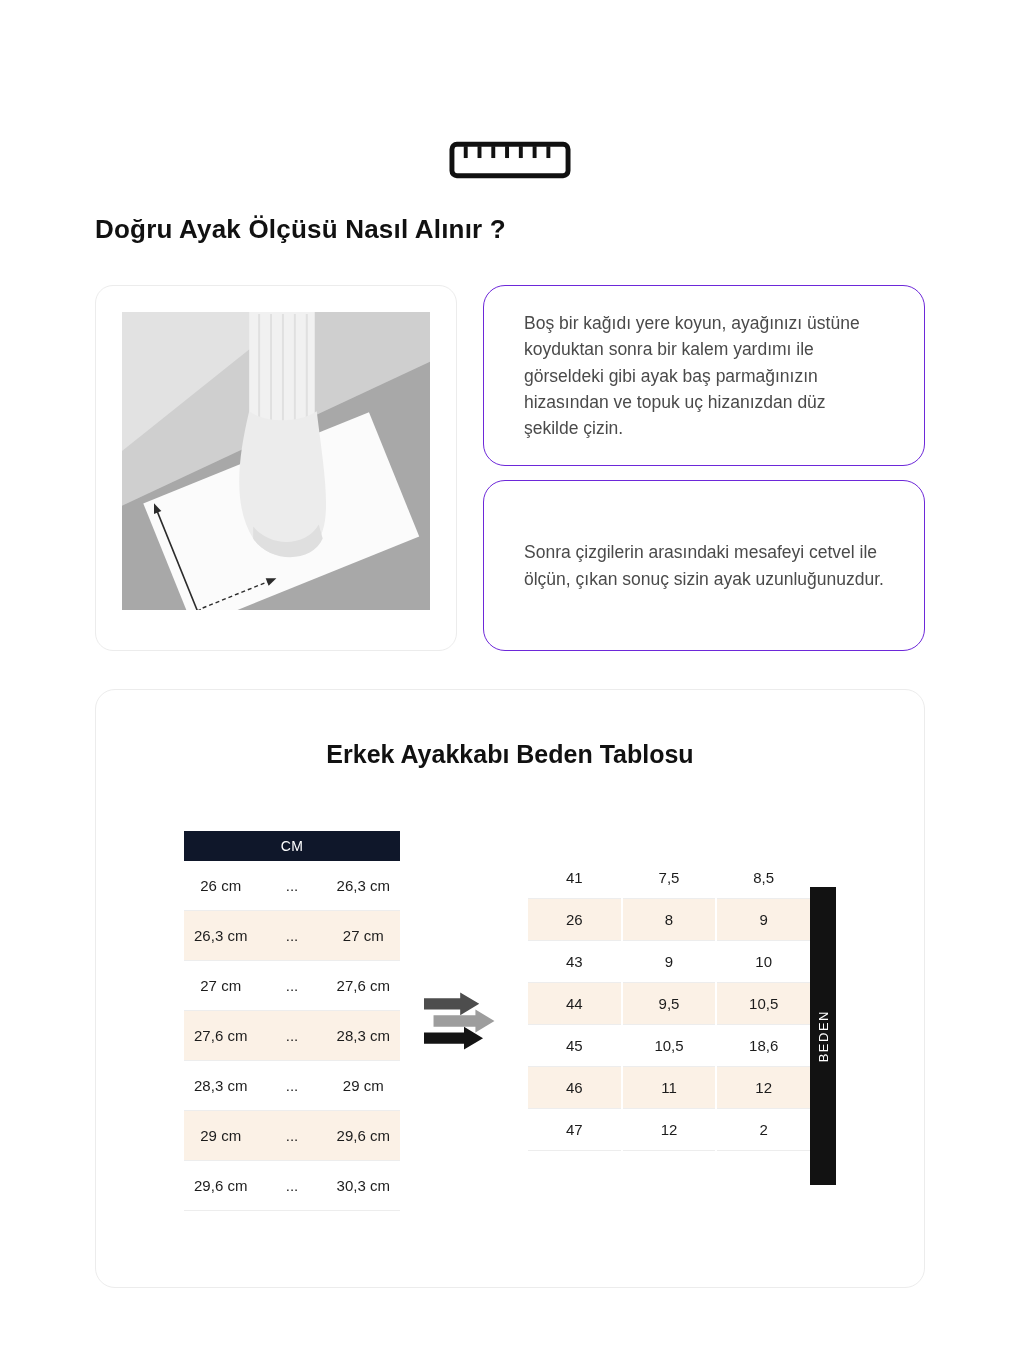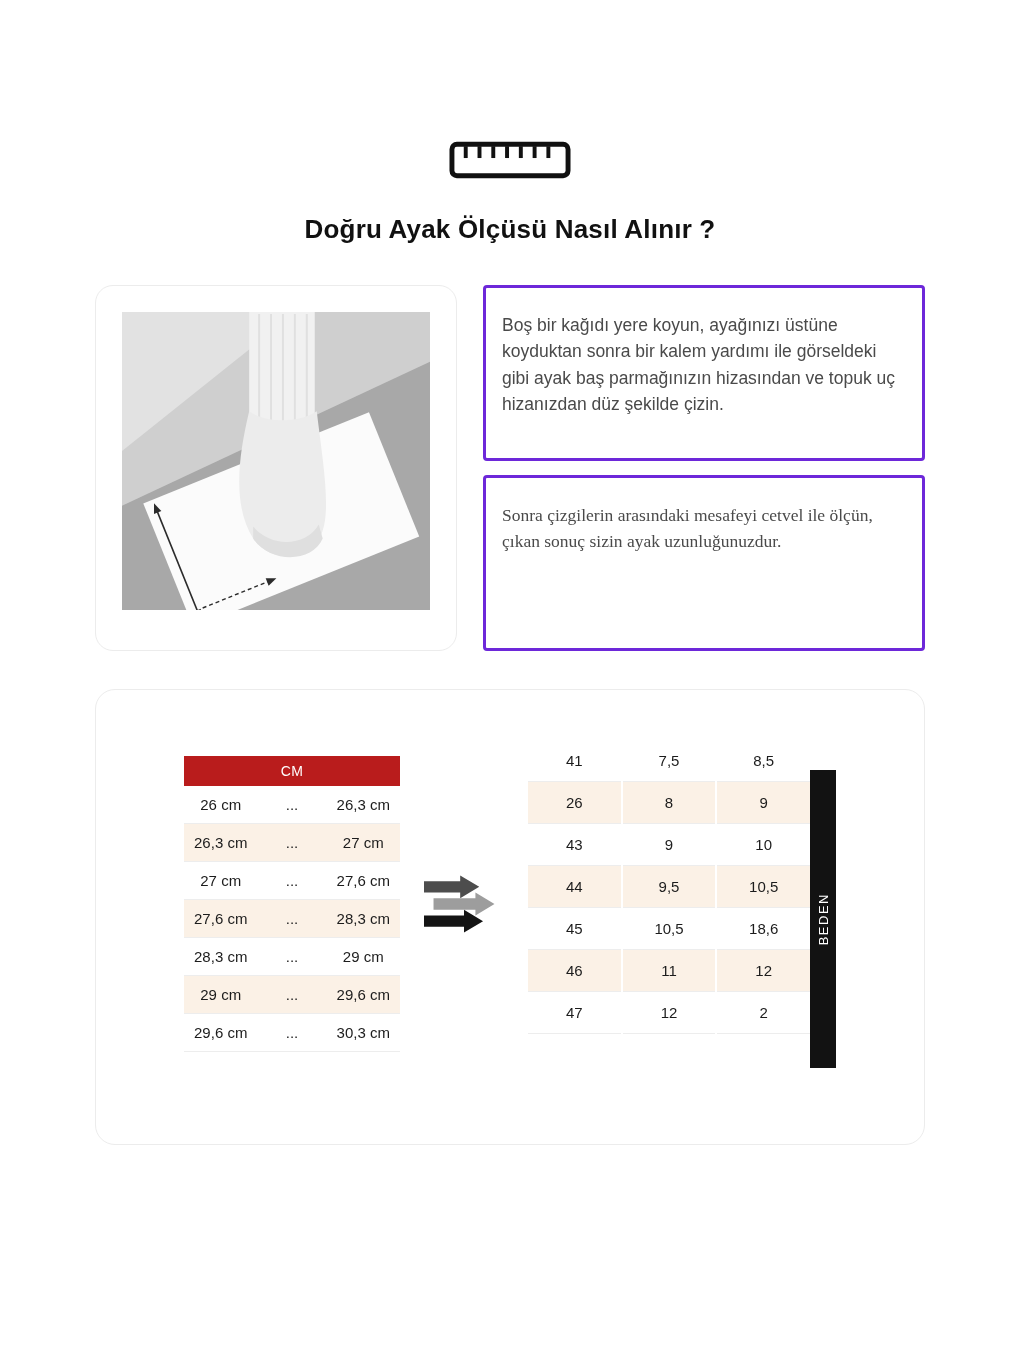--- a/index.html
+++ b/index.html
@@ -12,21 +12,20 @@
     color: #333;
   }
   .page { width: 1020px; padding: 140px 95px 60px; }
 
   
   .ruler-wrap { display: flex; justify-content: center; }
   .ruler-wrap svg { width: 122px; height: 40px; }
 
   
   .page-title {
-    text-align: center;
     font-size: 26px;
     font-weight: 700;
     color: #111;
     margin: 34px 0 40px;
     letter-spacing: 0.2px;
   }
 
   
   .info-row { display: flex; gap: 26px; }
   .photo-card {
@@ -35,63 +34,63 @@
     border: 1px solid #ececec;
     border-radius: 18px;
     padding: 26px;
     flex-shrink: 0;
     background: #fff;
   }
   .photo-card svg { width: 100%; height: auto; display: block; }
   .text-cards { flex: 1; display: flex; flex-direction: column; gap: 14px; }
   .text-card {
     flex: 1;
-    border: 3px solid #6d28d9;
-    border-radius: 4px;
-    padding: 24px 16px;
+    border: 1px solid #6d28d9;
+    border-radius: 22px;
+    padding: 24px 40px;
     display: flex;
     align-items: flex-start;
     background: #fff;
   }
-  .text-card.step2 { align-items: flex-start; font-family: Liberation Serif, serif; }
+  .text-card.step2 { align-items: center; }
   .text-card p { font-size: 17.5px; line-height: 1.5; color: #4a4a4a; }
 
   
   .size-card {
     margin-top: 38px;
     border: 1px solid #ececec;
     border-radius: 20px;
     padding: 50px 0 76px;
     background: #fff;
   }
   .size-title {
     text-align: center;
     font-size: 25px;
     font-weight: 700;
     color: #111;
     margin-bottom: 62px;
   }
   .tables { display: flex; justify-content: center; align-items: center; gap: 24px; }
 
   .t-header {
-    background: #b91c1c;
+    background: #0f172a;
     color: #fff;
     font-size: 14px;
     height: 30px;
     display: flex;
     align-items: center;
     justify-content: center;
     letter-spacing: 0.3px;
   }
 
   .cm-table { width: 216px; }
   .cm-row {
     display: flex;
     align-items: center;
-    height: 38px;
+    height: 50px;
     border-bottom: 1px solid #ededed;
     font-size: 15px;
     color: #1c1c1c;
   }
   .cm-body .cm-row:nth-child(even) { background: #fbf1e6; }
   .c-from { width: 34%; text-align: center; }
   .c-sep  { width: 32%; text-align: center; }
   .c-to   { width: 34%; text-align: center; }
 
   .arrows { width: 80px; height: 60px; flex-shrink: 0; }
@@ -187,20 +186,21 @@
       <div class="text-card step1">
         <p>Boş bir kağıdı yere koyun, ayağınızı üstüne koyduktan sonra bir kalem yardımı ile görseldeki gibi ayak baş parmağınızın hizasından ve topuk uç hizanızdan düz şekilde çizin.</p>
       </div>
       <div class="text-card step2">
         <p>Sonra çizgilerin arasındaki mesafeyi cetvel ile ölçün, çıkan sonuç sizin ayak uzunluğunuzdur.</p>
       </div>
     </div>
   </div>
 
   <div class="size-card">
+    <h2 class="size-title">Erkek Ayakkabı Beden Tablosu</h2>
 
     <div class="tables">
 
       <div class="cm-table">
         <div class="t-header">CM</div>
         <div class="cm-body">
           <div class="cm-row">
             <span class="c-from">26 cm</span>
             <span class="c-sep">...</span>
             <span class="c-to">26,3 cm</span>

